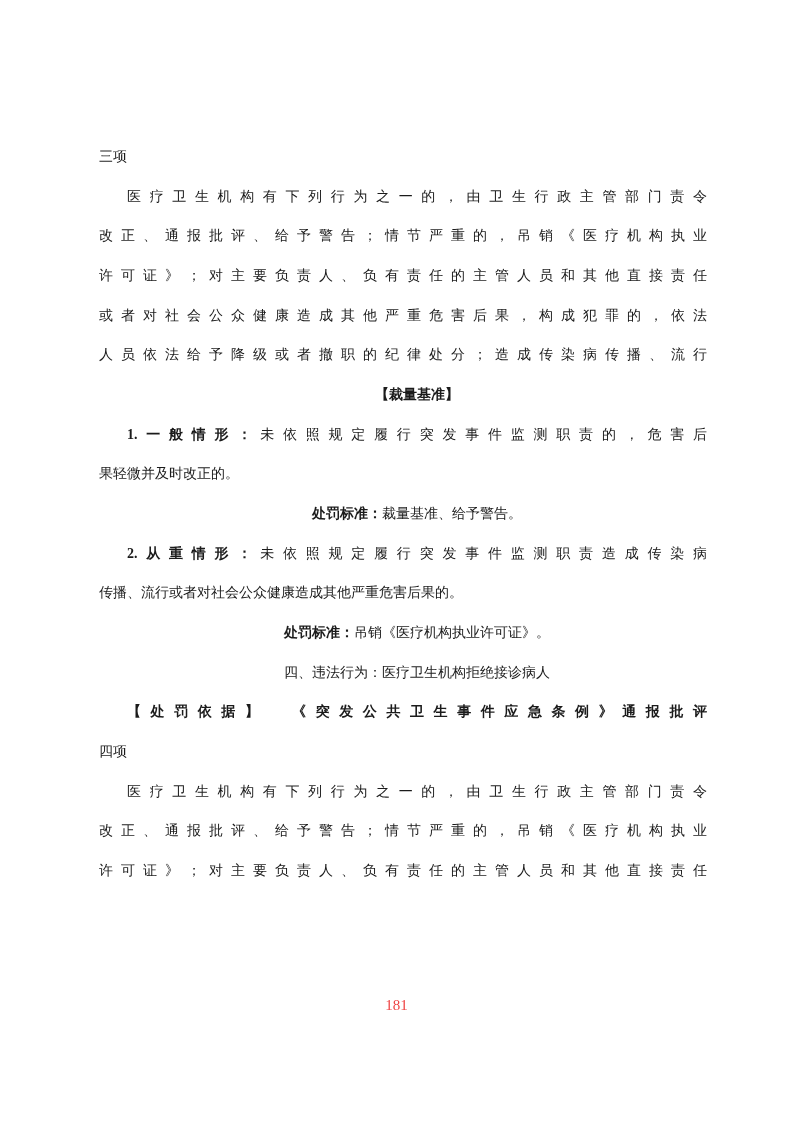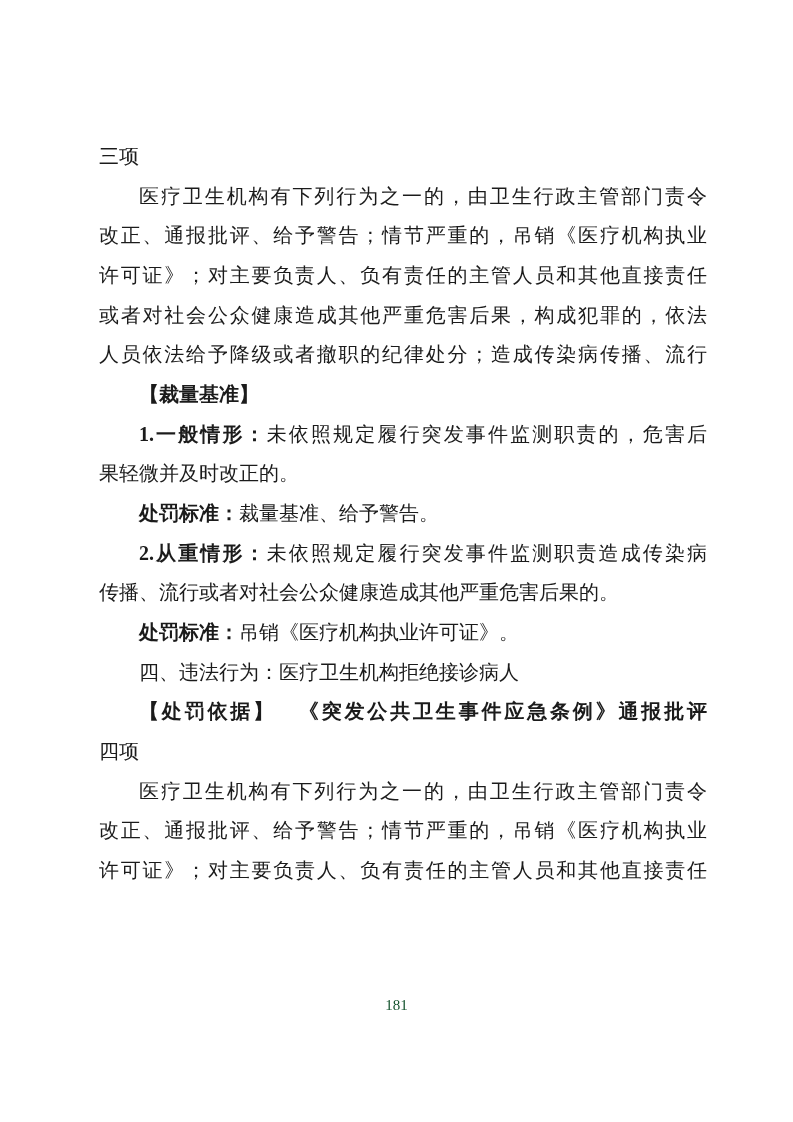--- a/index.html
+++ b/index.html
@@ -17,46 +17,47 @@
   .page {
     position: absolute;
     inset: 0;
     background: #ffffff;
   }
   .doc {
     position: absolute;
     left: 99px;
     top: 137px;
     width: 608px;
-    font-size: 20px;
+    font-size: 14px;
     line-height: 39.65px;
     letter-spacing: 0;
   }
   .line {
     min-height: 39.65px;
     text-align: left;
   }
   .line.indent {
     padding-left: 2em;
+    text-align: center;
   }
   .line.full {
     text-align: justify;
     text-align-last: justify;
   }
   .bold {
     font-weight: bold;
   }
   .page-number {
     position: absolute;
     top: 997px;
     left: 0;
     width: 100%;
     text-align: center;
     font-size: 15px;
-    color: #14532d;
+    color: #ef4444;
   }
 </style>
 </head>
 <body>
 
 <div class="page">
   <div class="doc">
       <div class="line"><span>三项</span></div>
       <div class="line indent full"><span>医疗卫生机构有下列行为之一的，由卫生行政主管部门责令</span></div>
       <div class="line full"><span>改正、通报批评、给予警告；情节严重的，吊销《医疗机构执业</span></div>

